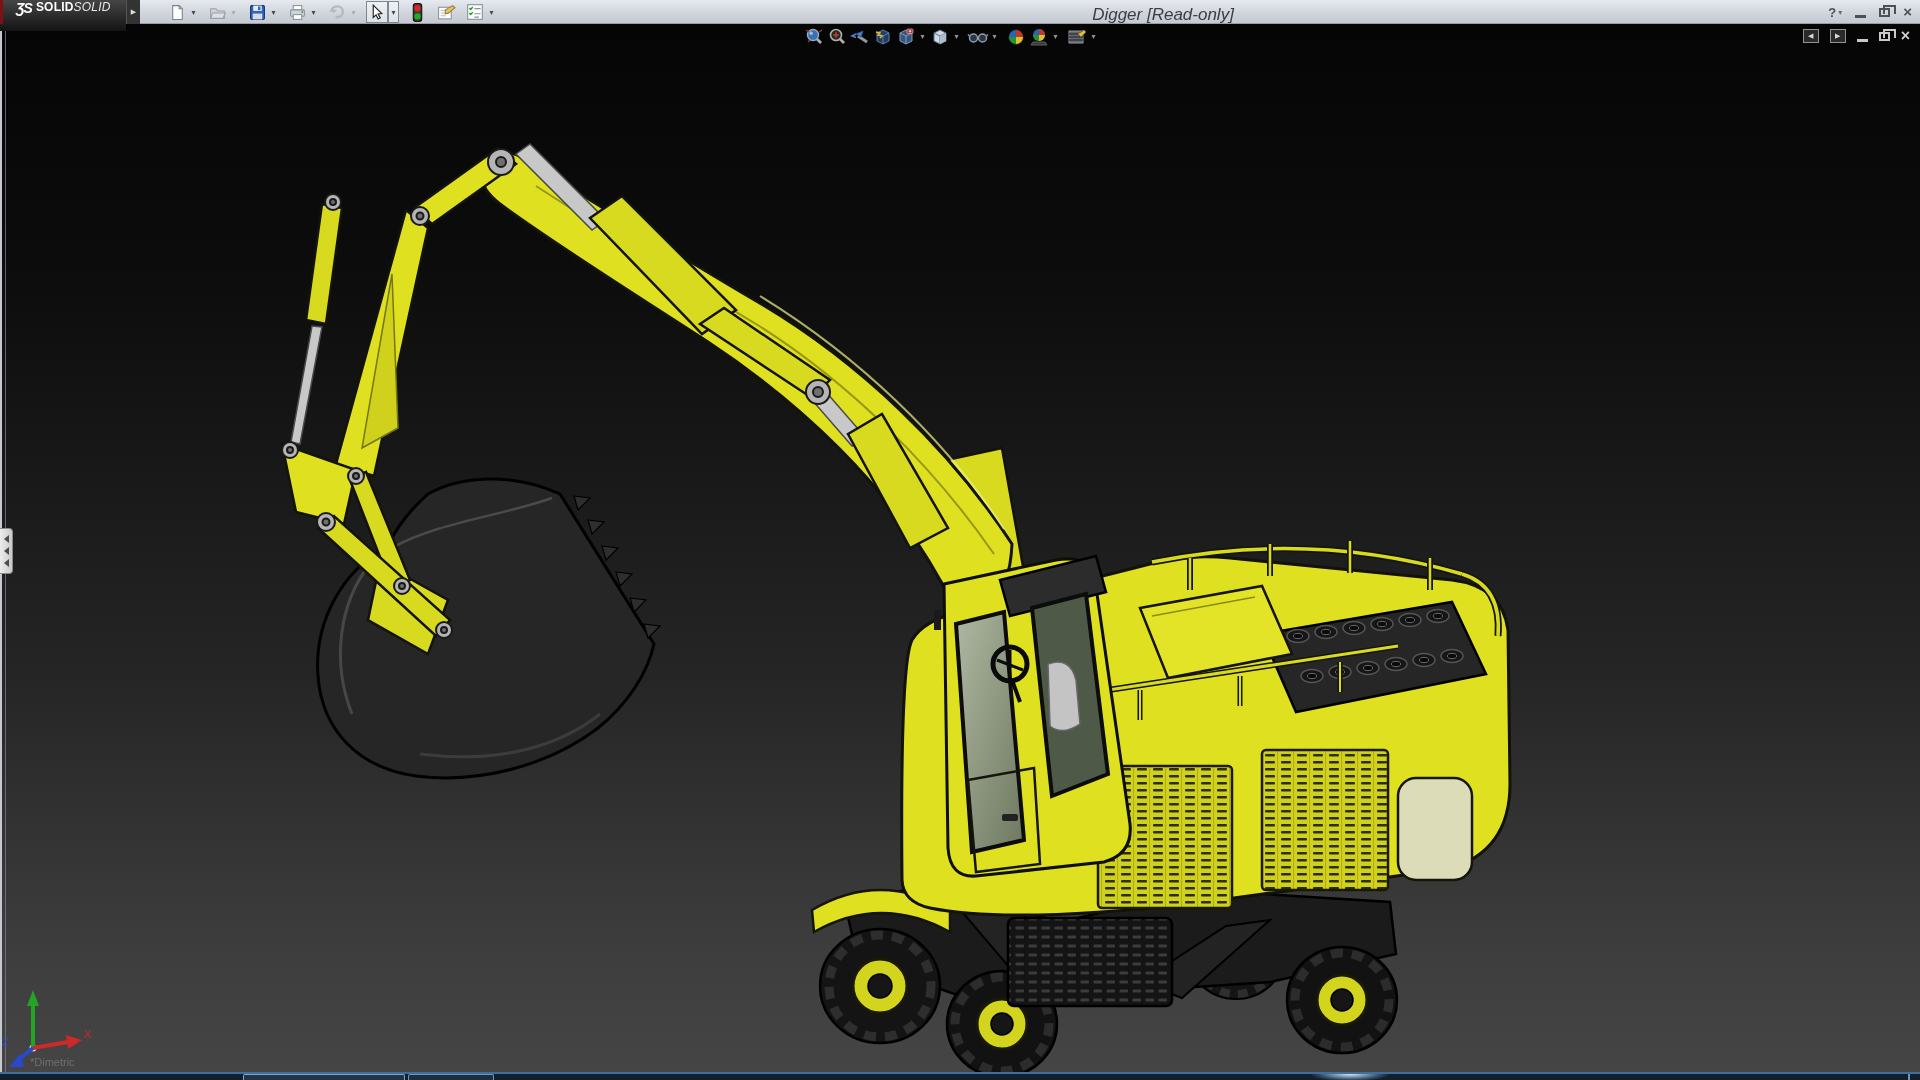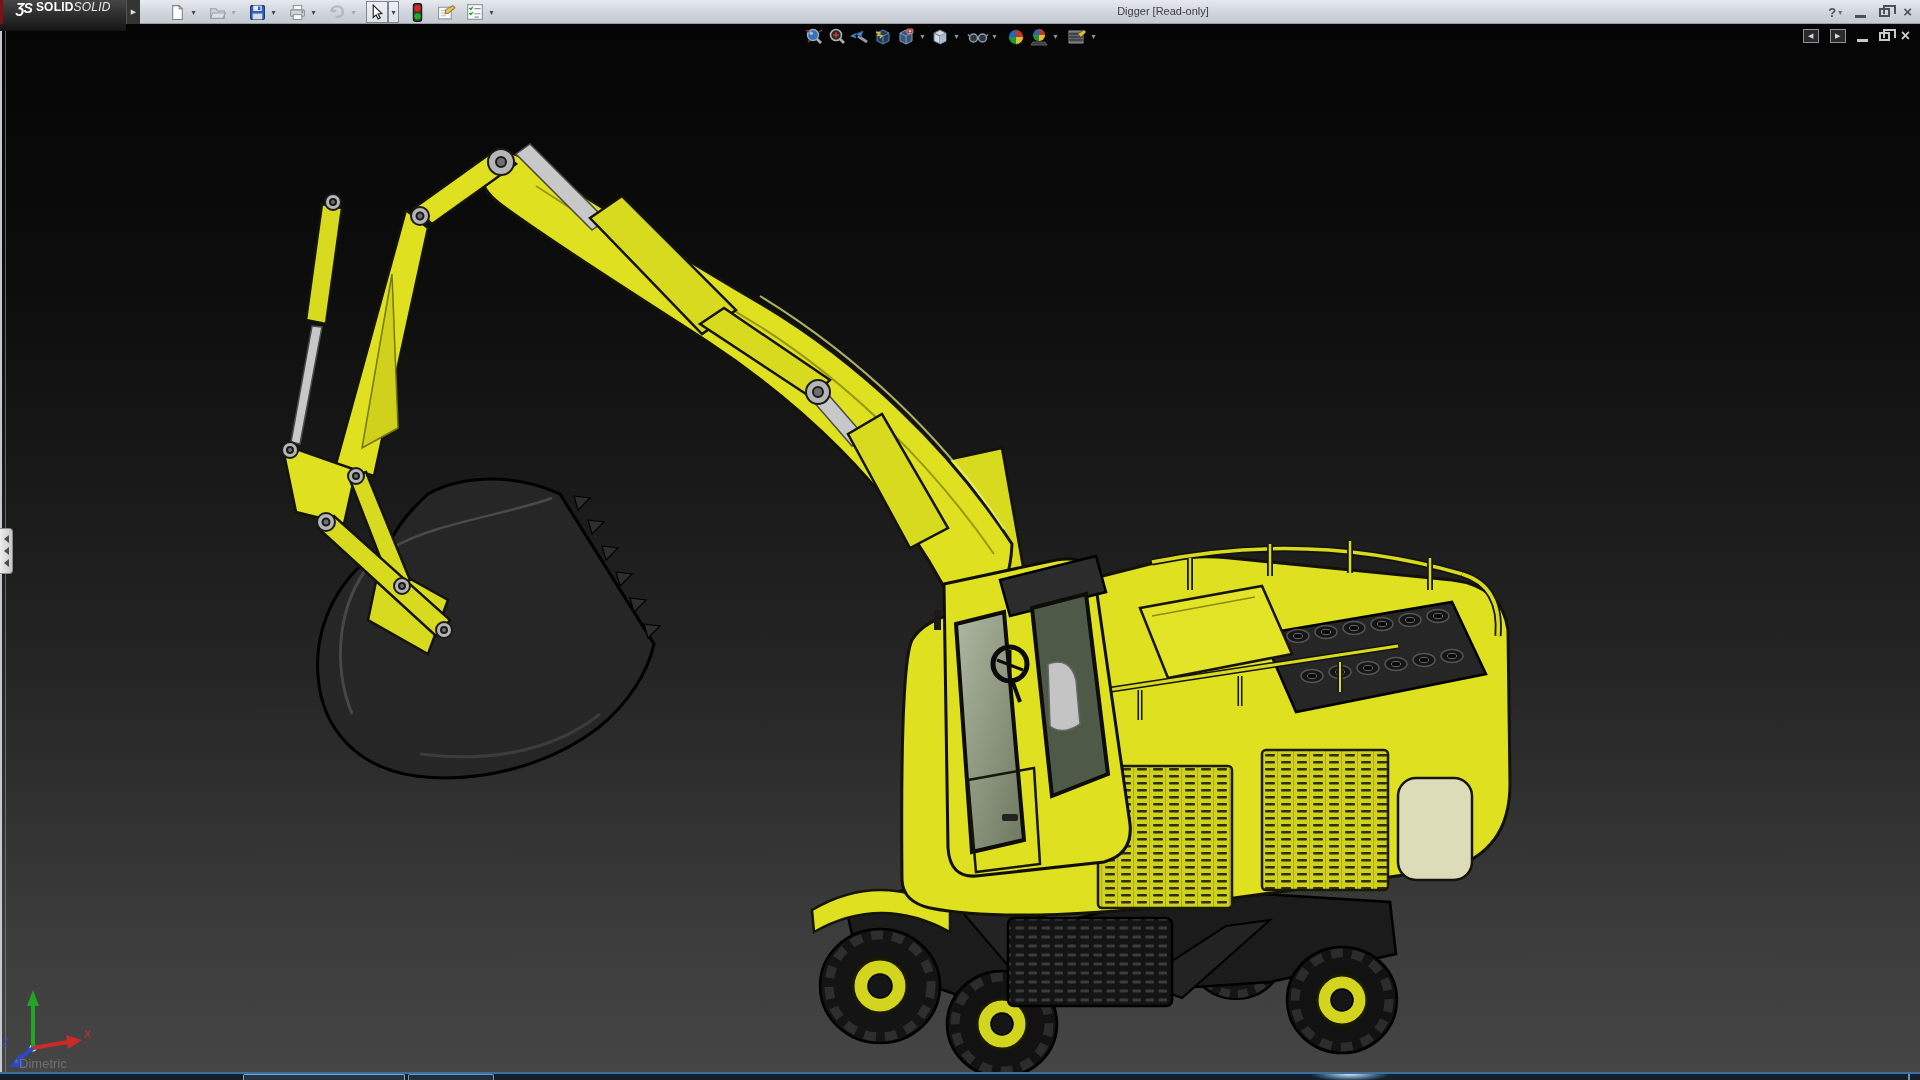--- a/index.html
+++ b/index.html
@@ -23,21 +23,21 @@
     justify-content:center; cursor:pointer;}
   .main-toolbar { position:absolute; left:166px; top:0; height:24px; display:flex; align-items:center; }
   .tb-unit { display:flex; align-items:center; margin-right:7px; }
   .tb-btn { width:22px; height:22px; display:flex; align-items:center; justify-content:center; }
   .tb-caret { width:11px; height:22px; font-size:8px; color:#454a50; display:flex;
     align-items:center; justify-content:center; }
   .tb-caret.dim { color:#a7acb3; }
   .tb-btn.pressed { background:linear-gradient(#eef1f5,#dde2e8); border:1px solid #7e8893; }
   .caret-box { border:1px solid #7e8893; background:linear-gradient(#eef1f5,#dde2e8); height:22px; }
   .title-text { position:absolute; left:1163px; top:5px; transform:translateX(-50%);
-    font-size:11px; color:#3a3d42; white-space:nowrap; }
+    font-size:17px; color:#3a3d42; white-space:nowrap;font-style:italic; }
   .win-ctrls { position:absolute; right:8px; top:0; height:24px; display:flex; align-items:center; gap:13px;
     color:#4c5158; }
   .help-glyph { font-size:13px; font-weight:bold; }
   .help-caret { font-size:8px; margin-left:2px; color:#6a6f76;}
   .glyph-min { width:11px; height:3px; background:#4c5158; margin-top:8px;}
   .glyph-restore { width:11px; height:9px; border:2px solid #4c5158; position:relative; background:transparent;}
   .glyph-restore::before { content:""; position:absolute; left:2px; top:-5px; width:9px; height:7px;
     border:2px solid #4c5158; border-bottom:none; }
   .glyph-close { font-size:15px; font-weight:bold; line-height:15px; }
 
@@ -66,21 +66,21 @@
   .split-line1 { position:absolute; left:0; top:0; width:2px; height:1048px; background:#c6cad0; }
   .split-line2 { position:absolute; left:5px; top:0; width:1px; height:1048px; background:#7e8288; opacity:.75;}
   .split-handle { position:absolute; left:0; top:504px; width:13px; height:46px;
     background:linear-gradient(90deg,#ececec,#c9c9c9); border:1px solid #8a8a8a; border-left:none;
     border-radius:0 4px 4px 0; display:flex; flex-direction:column; align-items:center;
     justify-content:center; gap:4px; cursor:pointer; }
   .tri-left { width:0; height:0; border-top:4px solid transparent; border-bottom:4px solid transparent;
     border-right:5px solid #4d4d4d; }
 
   
-  .view-label { position:absolute; left:14px; top:1032px; font-size:13px; color:#6f6f6f; }
+  .view-label { position:absolute; left:30px; top:1032px; font-size:11px; color:#6f6f6f; }
 
   
   .taskbar { position:absolute; left:0; top:1072px; width:1920px; height:8px; background:#13202c;
     border-top:2px solid #3c6e9e; z-index:60;}
   .tb-seg1 { position:absolute; left:243px; top:0; width:162px; height:8px; background:#223445;
     border:1px solid #7fa8c8; border-bottom:none; border-radius:2px 2px 0 0;}
   .tb-seg2 { position:absolute; left:408px; top:0; width:86px; height:8px; background:#1d2f3f;
     border:1px solid #6f98b8; border-bottom:none; border-radius:2px 2px 0 0;}
   .tb-glow { position:absolute; left:1312px; top:0; width:76px; height:7px;
     background:radial-gradient(ellipse at 50% 0,#d5e8f6 0%,rgba(90,140,185,.45) 55%,transparent 75%);}

